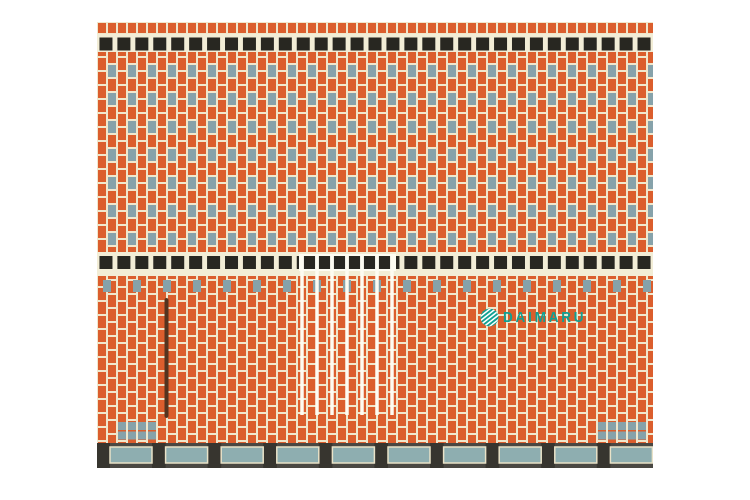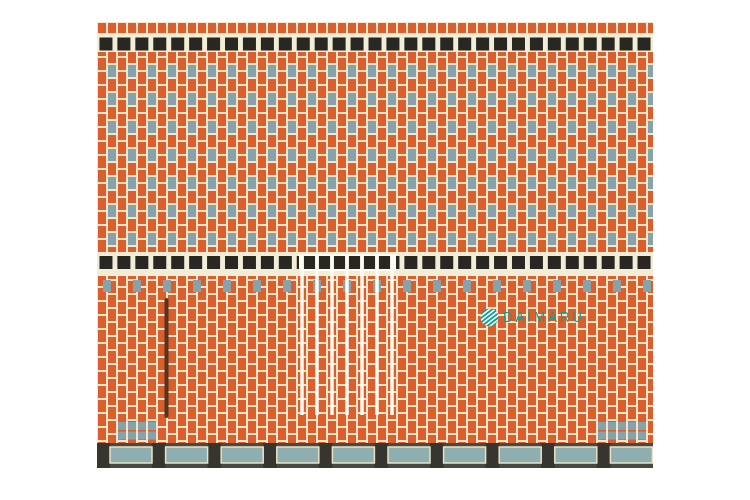--- a/index.html
+++ b/index.html
@@ -1,20 +1,20 @@
 <!DOCTYPE html>
 <html style="--logo-teal: #12A093;"><head>
 <meta charset="utf-8">
 <style>
   html,body{margin:0;padding:0;background:#ffffff;}
   .stage{position:relative;width:750px;height:500px;background:#ffffff;overflow:hidden;
          font-family:"Liberation Sans",sans-serif;}
   #facade-svg{position:absolute;left:0;top:0;}
   .logo{position:absolute;left:480px;top:308px;height:19px;display:flex;align-items:center;gap:4px;}
-  .logo-text{font-weight:400;font-size:13.5px;letter-spacing:2.8px;line-height:19px;
+  .logo-text{font-weight:700;font-size:13.5px;letter-spacing:2.8px;line-height:19px;
              color:var(--logo-teal,#12A093);white-space:nowrap;transform:scaleY(1.02);}
 </style>
 </head>
 <body>
 
 <div class="stage">
   <div id="svg-holder">
       <svg id="facade-svg" width="750" height="500" viewBox="0 0 750 500">
         <defs>
           <clipPath id="fc">

